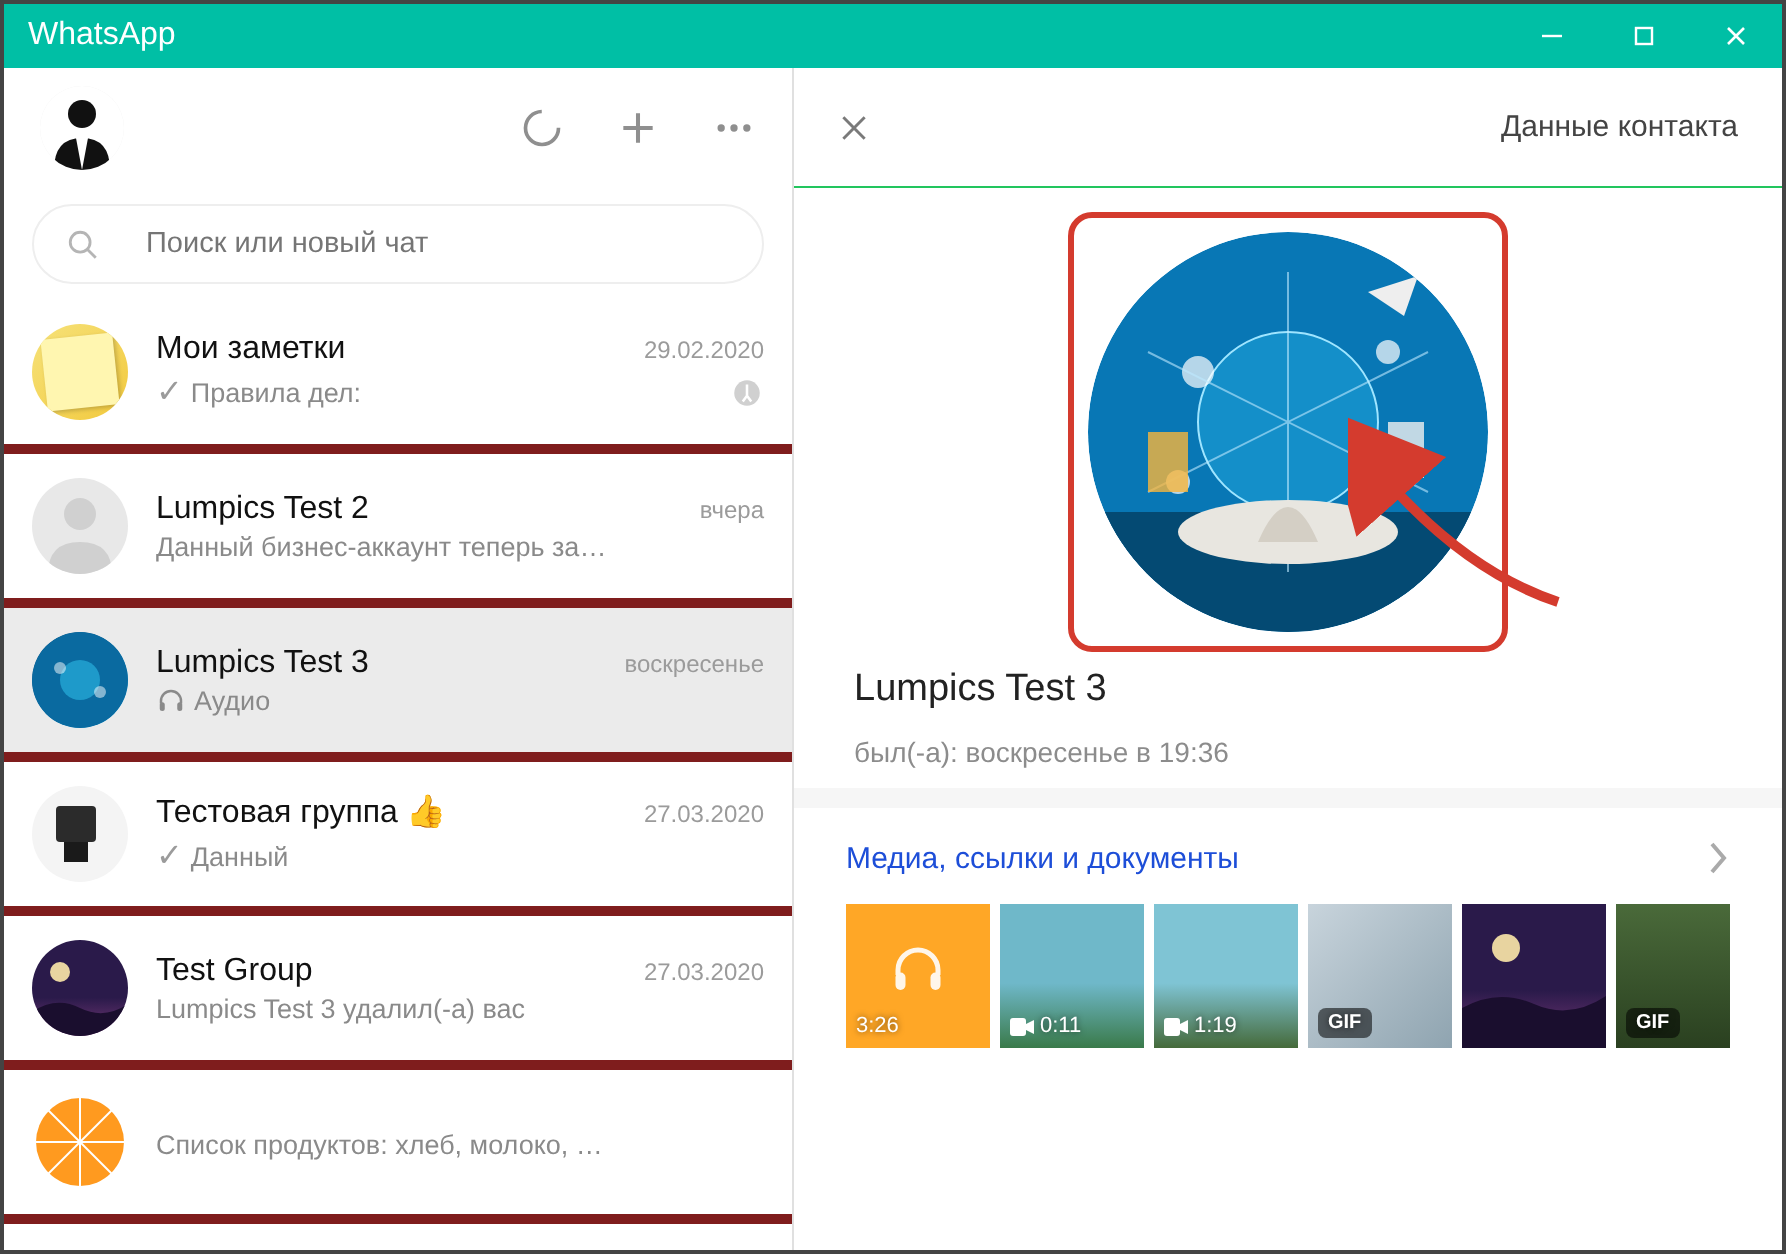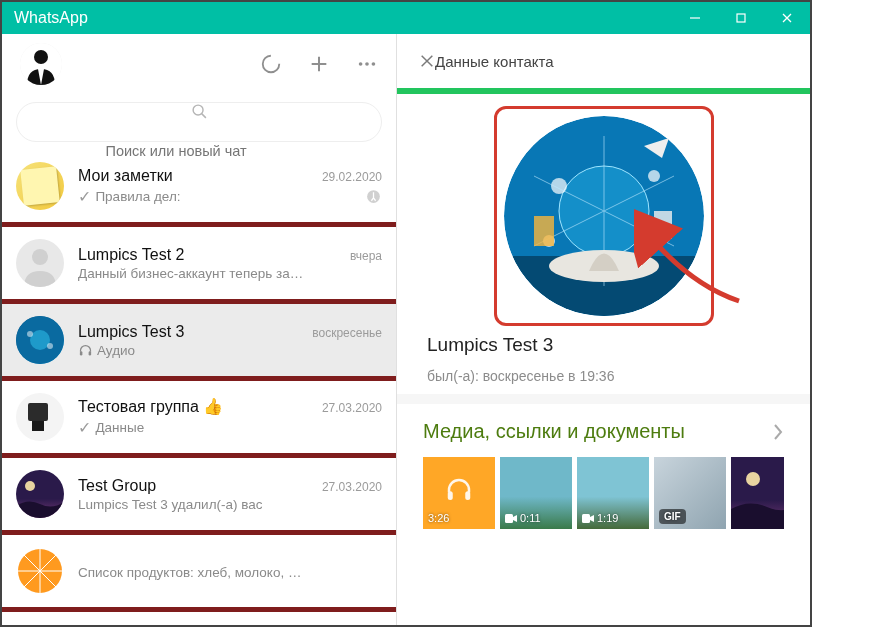--- a/index.html
+++ b/index.html
@@ -1,55 +1,55 @@
 <!DOCTYPE html>
 <html><head>
 <meta charset="utf-8">
 <style>
 * { margin:0; padding:0; box-sizing:border-box; font-family:-apple-system,"Segoe UI",Helvetica,Arial,sans-serif; }
 body { background:#fff; }
-.app { width:812px; height:627px; border:2px solid #444; position:relative; overflow:hidden; display:flex; flex-direction:column; }
+.app { width:893px; height:627px; border:2px solid #444; position:relative; overflow:hidden; display:flex; flex-direction:column; }
 .titlebar { height:32px; background:#00bfa5; display:flex; align-items:center; justify-content:space-between; padding:0 0 0 12px; color:#fff; }
 .titlebar .btns { display:flex; height:100%; }
 .titlebar .btn { width:46px; display:flex; align-items:center; justify-content:center; }
 .body { flex:1; display:flex; min-height:0; }
 .left { width:395px; border-right:1px solid #e0e0e0; display:flex; flex-direction:column; }
 .lhead { height:60px; display:flex; align-items:center; justify-content:space-between; padding:0 18px; background:#fff; }
 .avatar { width:42px; height:42px; border-radius:50%; background:#eee; display:flex; align-items:center; justify-content:center; overflow:hidden; }
 .lhead-icons { display:flex; gap:26px; color:#8f8f8f; }
 .lhead-icons>div{cursor:pointer;}
 .search { padding:8px 14px; }
-.search-box { background:#fff; border:1px solid #eee; height:40px; border-radius:20px; display:flex; align-items:center; padding:0 16px; gap:23px;flex-direction:column; }
+.search-box { background:#fff; border:1px solid #eee; height:40px; border-radius:20px; display:flex; align-items:center; padding:0 16px; gap:23px; }
 .search-box input { border:none; outline:none; flex:1; font-size:14.5px; color:#555; background:transparent; }
 .chatlist { flex:1; overflow-y:auto; }
 .chat { display:flex; align-items:center; padding:12px 14px; border-bottom:5px solid #7f1d1d; gap:14px; cursor:pointer; position:relative; }
 .chat.selected { background:#ebebeb; }
 .chat .av { width:48px; height:48px; border-radius:50%; flex:none; display:flex; align-items:center; justify-content:center; font-size:22px; overflow:hidden; }
 .chat .info { flex:1; min-width:0; }
 .chat .row1 { display:flex; justify-content:space-between; align-items:baseline; }
 .chat .name { font-size:16px; color:#111; white-space:nowrap; overflow:hidden; text-overflow:ellipsis; }
 .chat .time { font-size:12px; color:#9b9b9b; margin-left:8px; flex:none; }
 .chat .row2 { display:flex; align-items:center; gap:4px; margin-top:2px; }
 .chat .preview { font-size:13.5px; color:#8a8a8a; white-space:nowrap; overflow:hidden; text-overflow:ellipsis; }
 .pin { color:#bbb; margin-left:auto; flex:none; }
 .right { flex:1; display:flex; flex-direction:column; background:#fff; min-width:0; }
-.rhead { height:60px; display:flex; align-items:center; padding:0 22px; border-bottom:6px solid #22c55e; }
+.rhead { height:60px; display:flex; align-items:center; gap:28px; padding:0 22px; border-bottom:1px solid #22c55e;justify-content:space-between; }
 .rhead .close { color:#888; cursor:pointer; }
 .rhead .title { font-size:15px; color:#444; }
 .rbody { flex:1; overflow-y:auto; }
 .profile { display:flex; flex-direction:column; align-items:center; padding:22px 30px 10px; }
 .bigav-wrap { position:relative; }
 .bigav { width:200px; height:200px; border-radius:50%; overflow:hidden; display:flex; align-items:center; justify-content:center; }
 .highlight { position:absolute; inset:-10px; border:3px solid #d43b2e; border-radius:12px; pointer-events:none; }
 .arrow { position:absolute; right:-40px; bottom:10px; pointer-events:none; }
 .cname { align-self:flex-start; font-size:19px; color:#222; margin-top:18px; }
 .cstatus { align-self:flex-start; font-size:14px; color:#8c8c8c; margin-top:12px; }
 .section { border-top:10px solid #f6f6f6; padding:16px 26px 18px; }
 .sec-head { display:flex; justify-content:space-between; align-items:center; cursor:pointer; }
-.sec-title { font-size:20px; color:#4d7c0f; }
+.sec-title { font-size:15px; color:#1d4ed8; }
 .chev { color:#aaa; }
 .media-row { display:flex; gap:5px; margin-top:14px; overflow:hidden; }
 .media { width:72px; height:72px; flex:none; position:relative; color:#fff; font-size:11px; display:flex; align-items:flex-end; padding:5px; overflow:hidden; }
 .media .badge { display:flex; align-items:center; gap:3px; text-shadow:0 0 3px rgba(0,0,0,.6); font-weight:500; }
 .gif-badge{background:rgba(0,0,0,.55); padding:2px 5px; border-radius:4px; font-size:10px; font-weight:600;}
 .mic-ico{ font-size:28px; position:absolute; top:50%; left:50%; transform:translate(-50%,-60%); opacity:.9;}
 svg{display:block;}
 .tick{color:#9b9b9b;}
 </style>
 </head>
@@ -199,21 +199,21 @@
                 <rect x="12" y="24" width="12" height="10" fill="#1a1a1a"></rect>
               </svg>
             </div>
           <div class="info">
             <div class="row1">
                 <span class="name">Тестовая группа 👍</span>
                 <span class="time">27.03.2020</span>
               </div>
             <div class="row2">
                 <span class="tick">✓</span>
-                <span class="preview">Данные</span>
+                <span class="preview">Данный</span>
               </div>
           </div>
         </div>
 
         <div class="chat">
           <div class="av" style="background:linear-gradient(180deg,#2a1a4a 60%,#7a3a7a)">
             <svg width="48" height="48" viewBox="0 0 48 48">
                 <circle cx="14" cy="16" r="5" fill="#e8d4a0"></circle>
                 <path d="M0 36 Q12 28 24 34 T48 32 V48 H0 Z" fill="#1a0e2e"></path>
               </svg>

